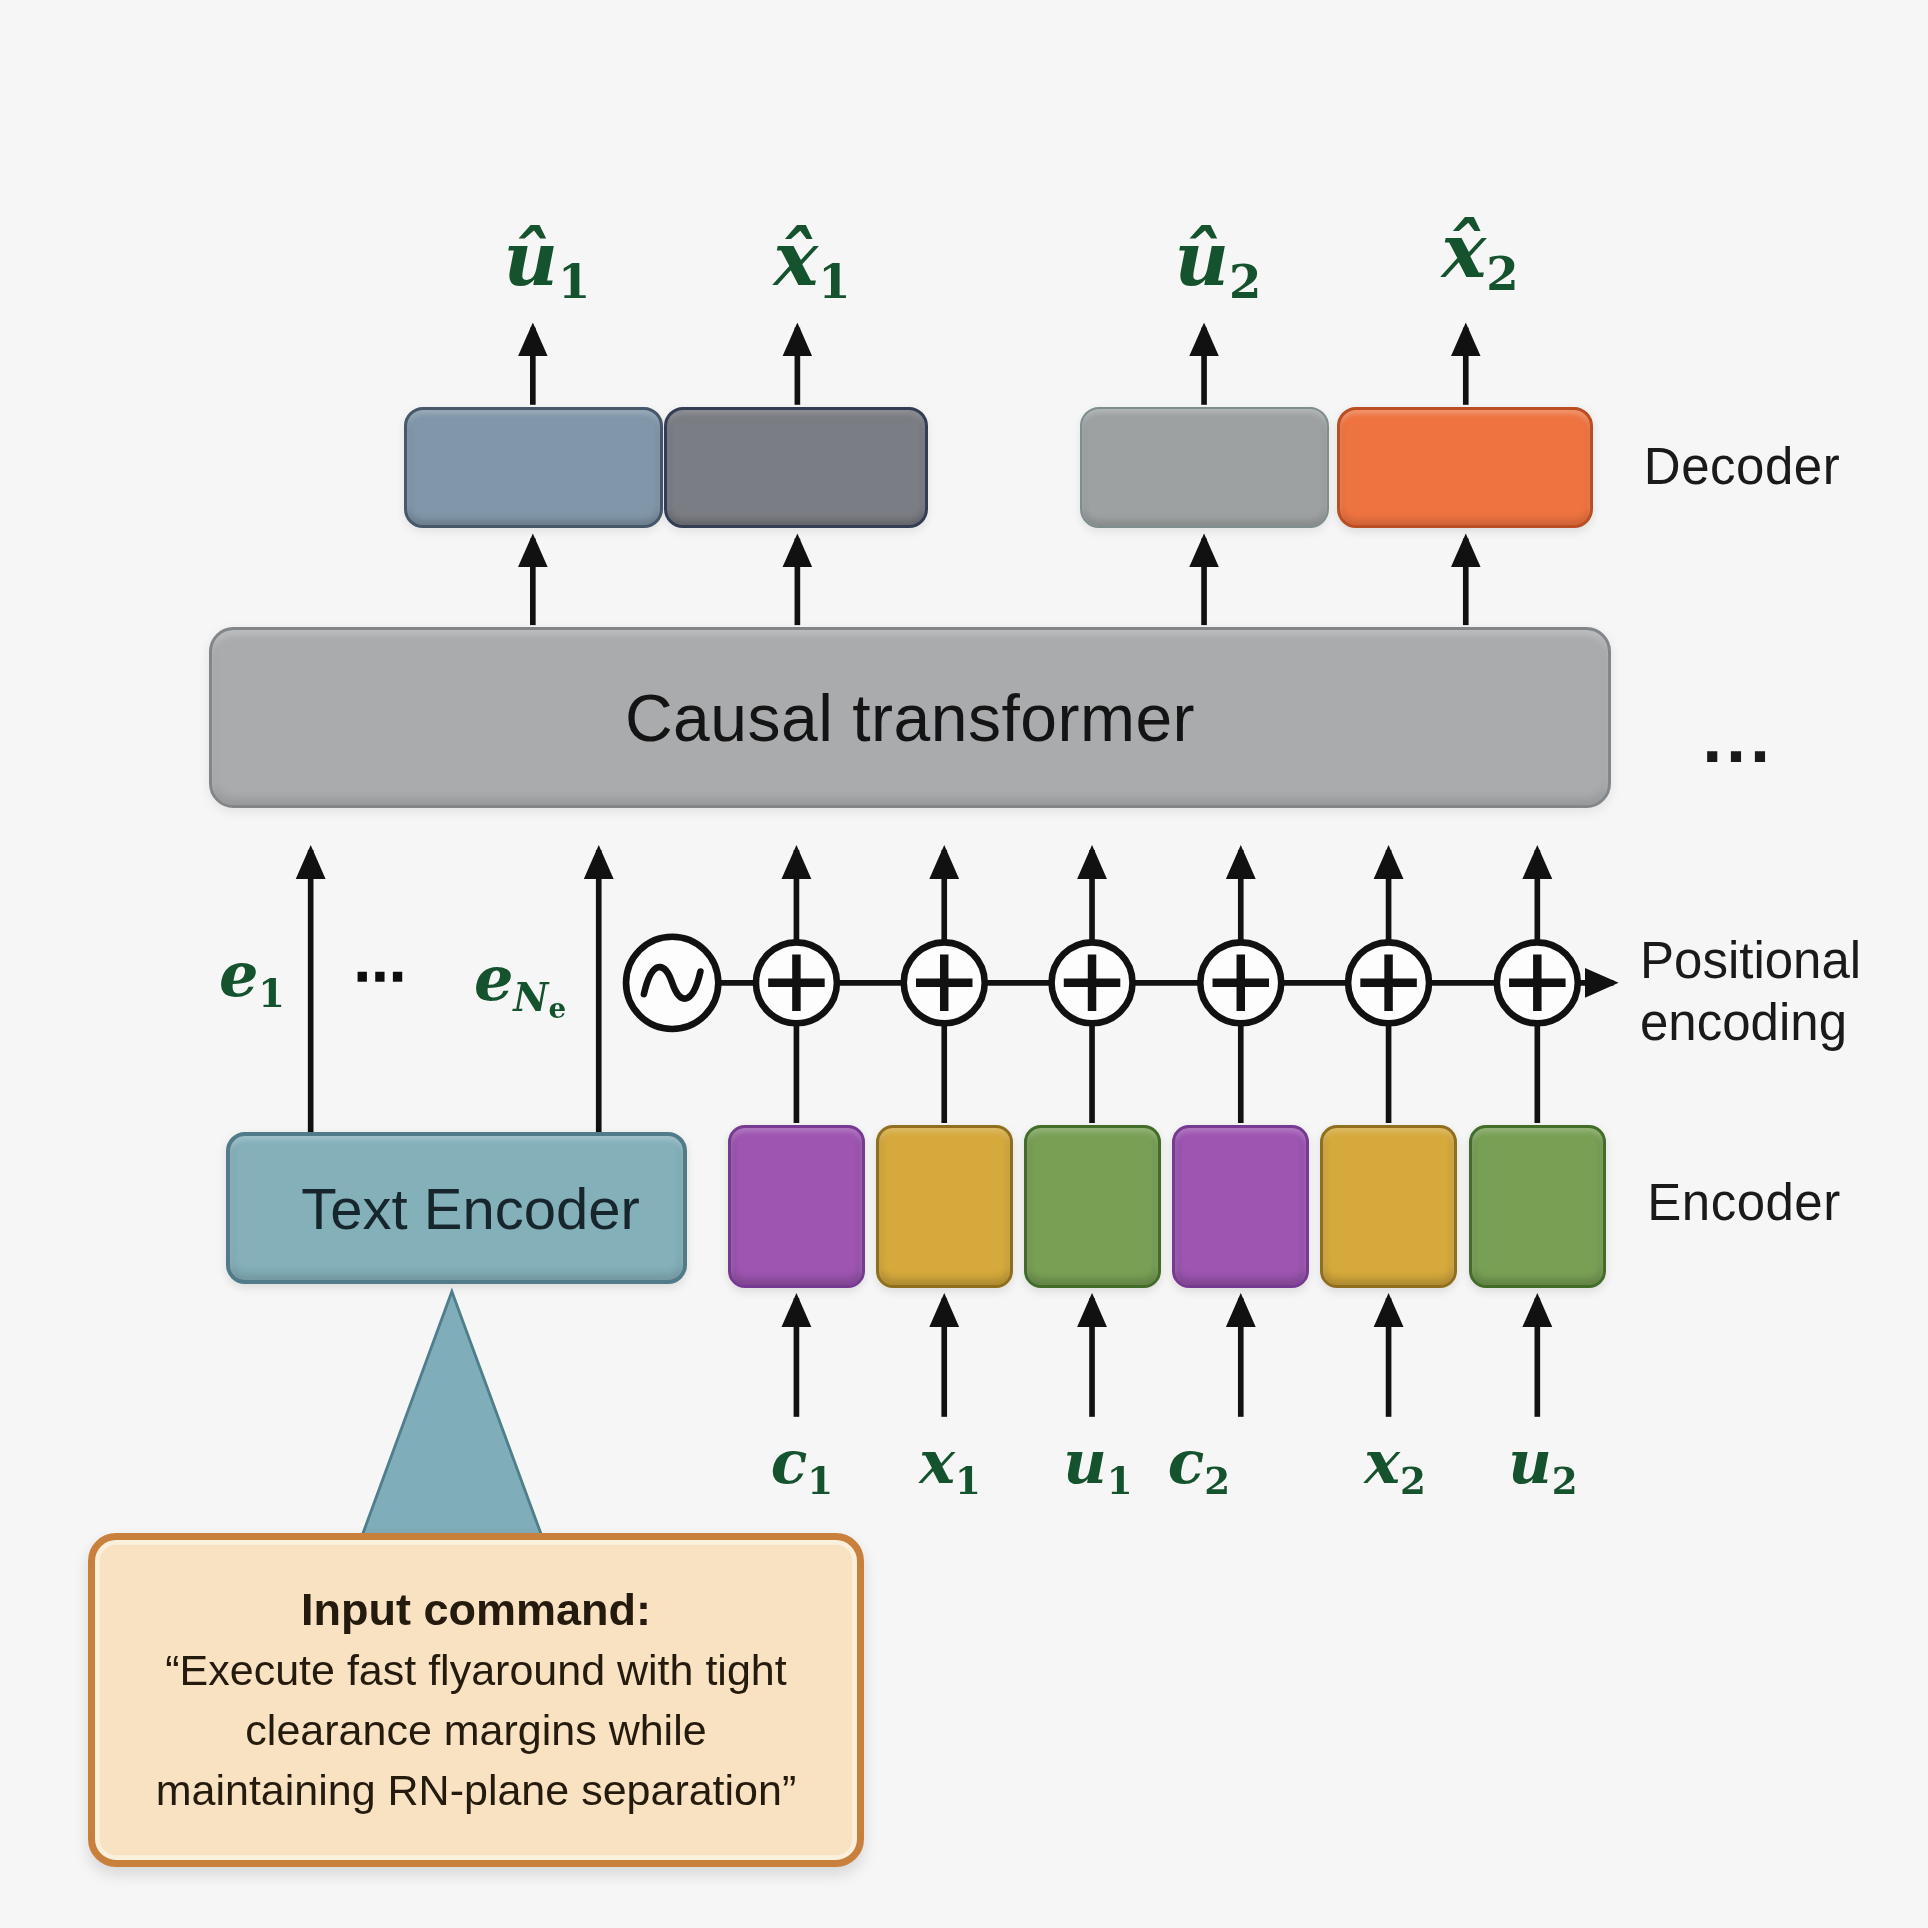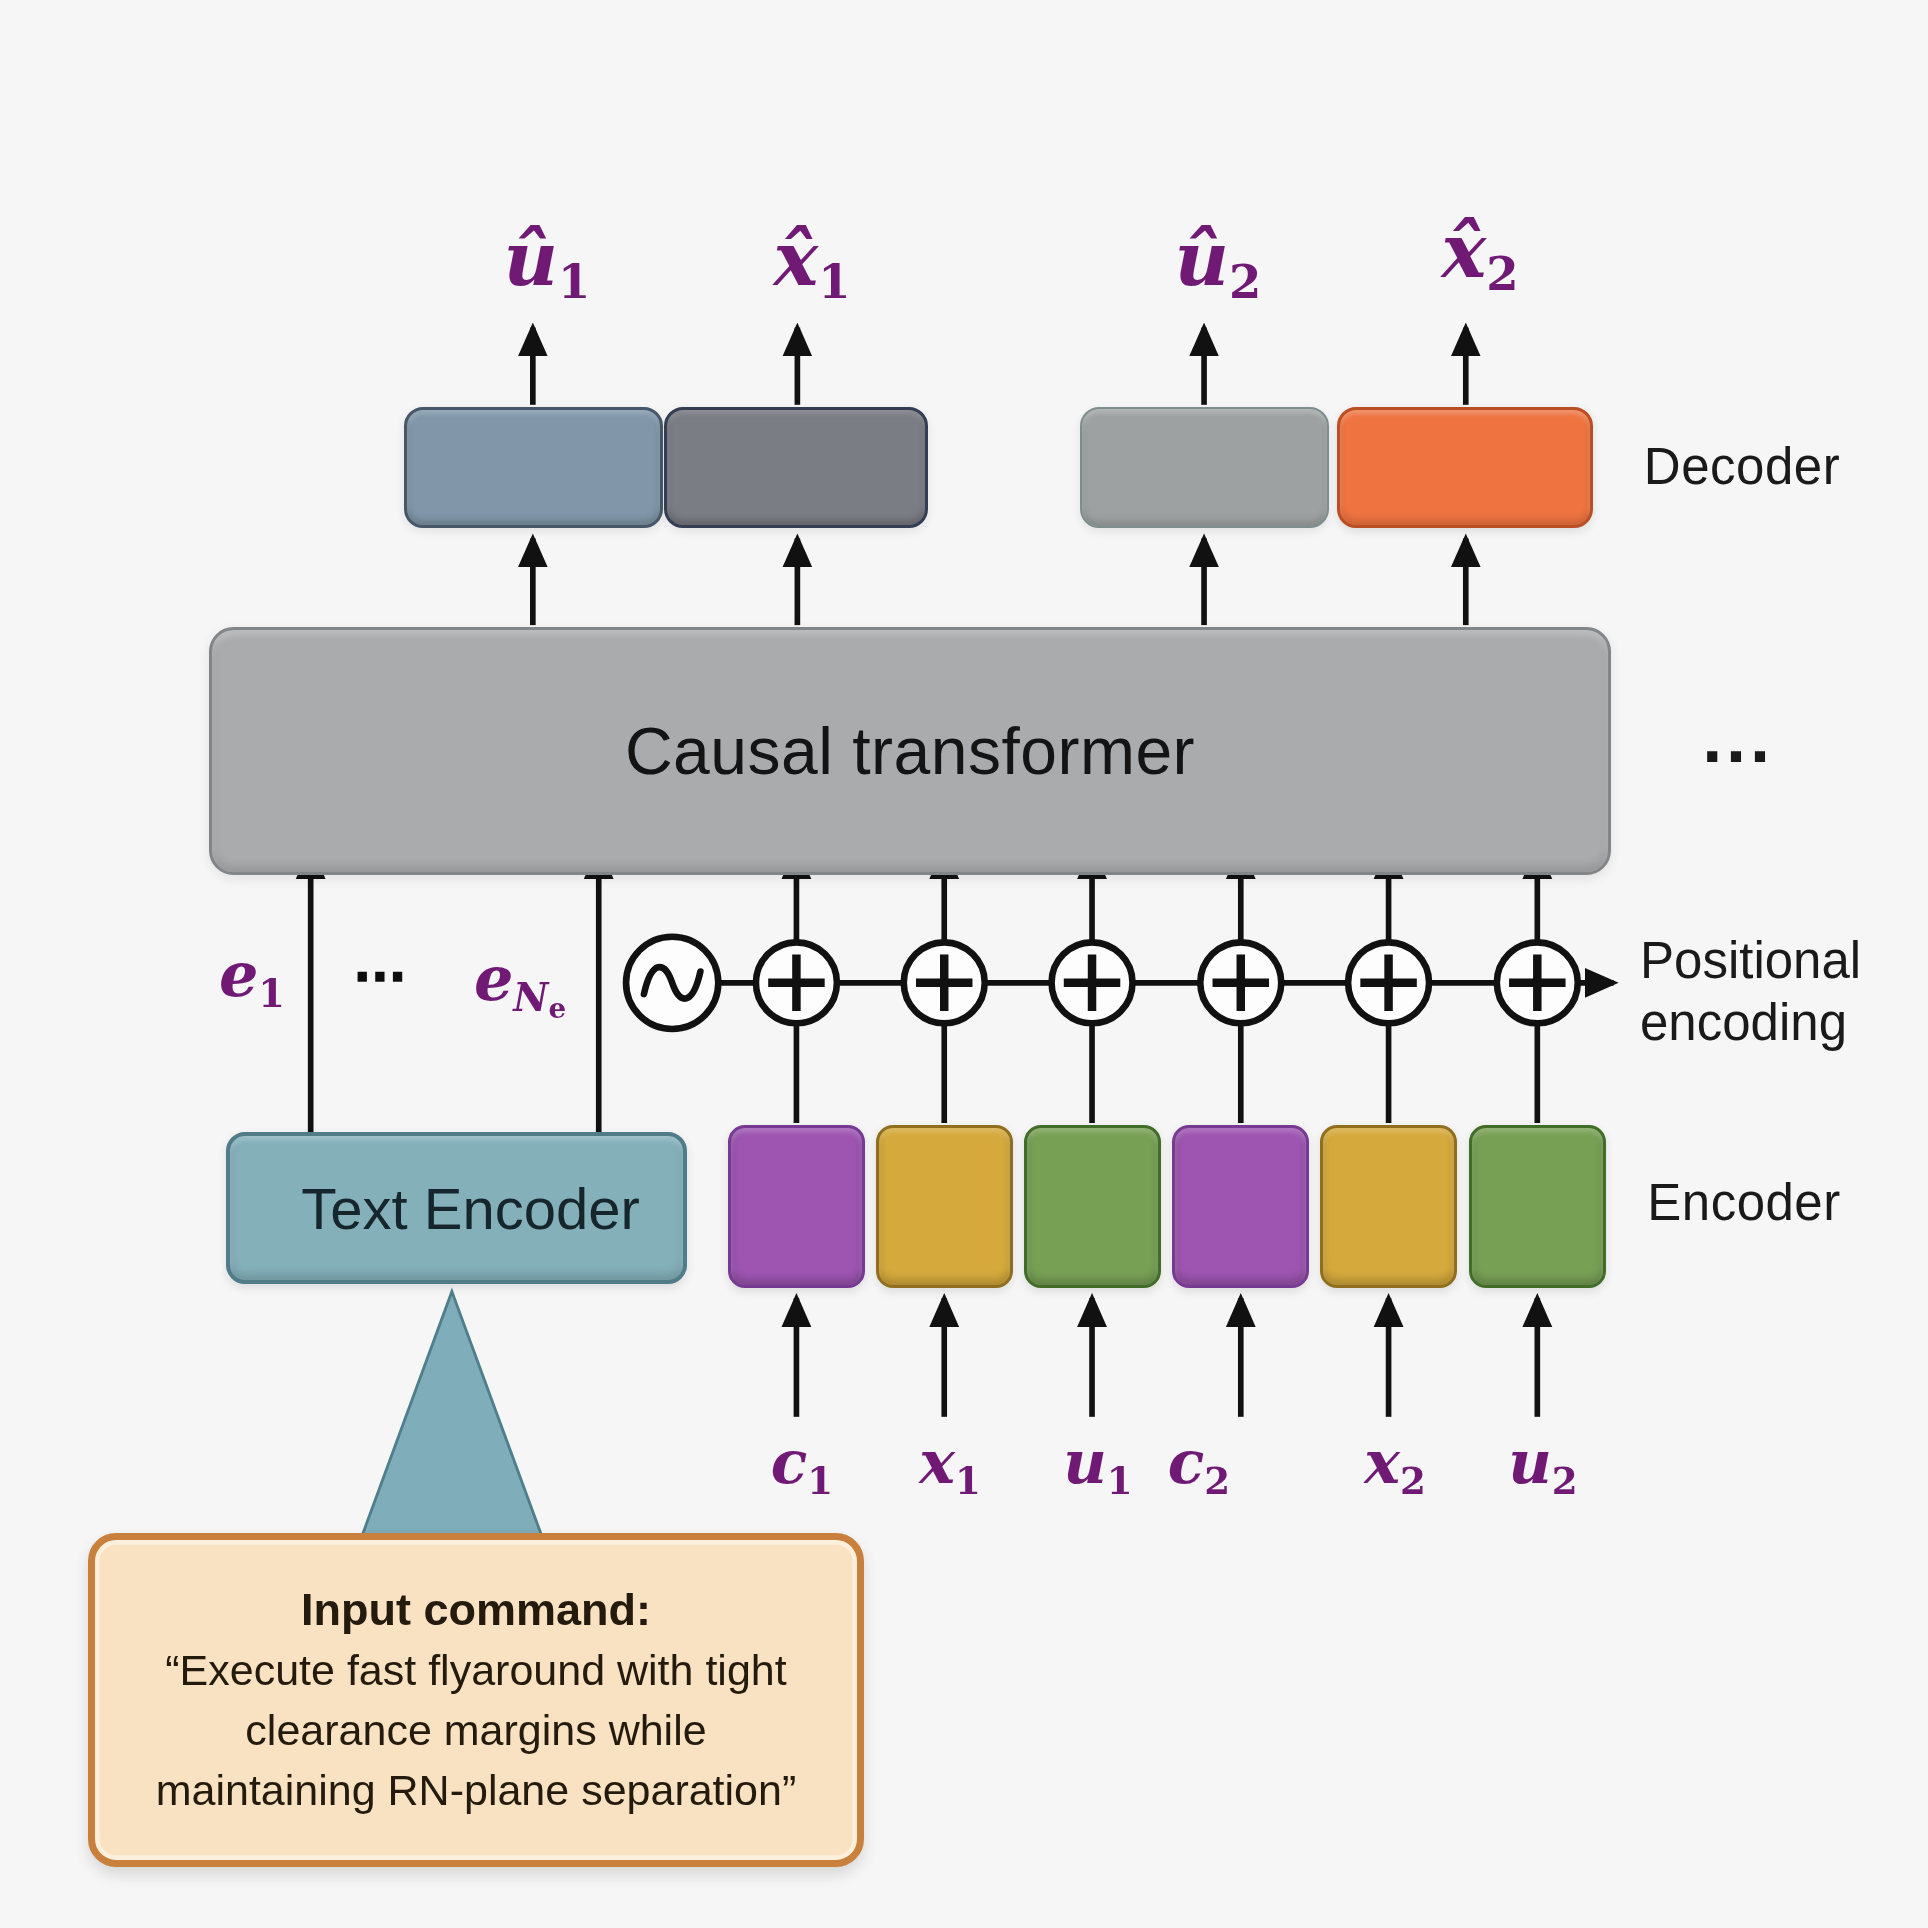--- a/index.html
+++ b/index.html
@@ -6,21 +6,21 @@
   #canvas{
     position:relative;width:1928px;height:1928px;background:#f6f6f7;
     font-family:"Liberation Sans",sans-serif;color:#151515;overflow:hidden;
   }
   #connectors{position:absolute;left:0;top:0;z-index:1;}
   .box{position:absolute;box-sizing:border-box;z-index:2;border-radius:19px;}
   .lbl{position:absolute;z-index:3;transform:translate(-50%,-50%);white-space:nowrap;}
   .mlabel{
     position:absolute;z-index:3;transform:translate(-50%,-50%);
     font-family:"DejaVu Serif",serif;font-style:italic;font-weight:bold;
-    color:#701a75;white-space:nowrap;line-height:1;
+    color:#14532d;white-space:nowrap;line-height:1;
   }
   .mlabel sub{font-size:0.62em;font-style:normal;font-family:"DejaVu Serif",serif;vertical-align:-0.28em;}
   .mlabel sub i{font-style:italic;}
   .mlabel sub sub{font-size:0.72em;vertical-align:-0.25em;}
   .out-l{font-size:75px;}
   .in-l{font-size:60px;}
   .e-l{font-size:62px;}
   .dots-l{
     position:absolute;z-index:3;transform:translate(-50%,-50%);
     font-family:"DejaVu Sans",sans-serif;font-weight:bold;font-size:53px;color:#0d0d0d;
@@ -37,21 +37,21 @@
   
   .dec1{left:404px;top:407px;width:259px;height:121px;background:#8197a9;border:3.8px solid #46586a;
         box-shadow:inset 0 3.8px 5.6px rgba(255,255,255,.2), inset 0 -4.7px 7.5px rgba(0,0,0,.18), 0 3.8px 9.4px rgba(0,0,0,.08);}
   .dec2{left:664px;top:407px;width:264px;height:121px;background:#7b7d84;border:3.8px solid #333e54;
         box-shadow:inset 0 3.8px 5.6px rgba(255,255,255,.15), inset 0 -4.7px 7.5px rgba(0,0,0,.2), 0 3.8px 9.4px rgba(0,0,0,.08);}
   .dec3{left:1080px;top:407px;width:249px;height:121px;background:#9da1a2;border:2.8px solid #7e8e8f;
         box-shadow:inset 0 3.8px 5.6px rgba(255,255,255,.25), inset 0 -4.7px 7.5px rgba(0,0,0,.15), 0 3.8px 9.4px rgba(0,0,0,.08);}
   .dec4{left:1337px;top:407px;width:256px;height:121px;background:#ee7340;border:3.8px solid #bb4e22;
         box-shadow:inset 0 3.8px 5.6px rgba(255,255,255,.25), inset 0 -4.7px 7.5px rgba(0,0,0,.15), 0 3.8px 9.4px rgba(0,0,0,.1);}
   .transformer{
-    left:209px;top:627px;width:1402px;height:248px;background:#a9abad;border:3.8px solid #838689;
+    left:209px;top:627px;width:1402px;height:181px;background:#a9abad;border:3.8px solid #838689;
     border-radius:24.5px;display:flex;align-items:center;justify-content:center;
     box-shadow:inset 0 4.7px 7.5px rgba(255,255,255,.25), inset 0 -5.6px 9.4px rgba(0,0,0,.12), 0 3.8px 11.3px rgba(0,0,0,.08);
   }
   .transformer-text{font-size:66px;color:#141414;letter-spacing:0.5px;}
   .text-encoder{
     left:226px;top:1132px;width:461px;height:152px;background:#84b0ba;border:4.7px solid #4f7c88;
     display:flex;align-items:center;justify-content:center;
     box-shadow:inset 0 3.8px 5.6px rgba(255,255,255,.25), inset 0 -5.6px 9.4px rgba(0,0,0,.15), 0 3.8px 9.4px rgba(0,0,0,.1);
   }
   .text-encoder-text{font-size:58px;color:#16262c;margin-left:28px;}

